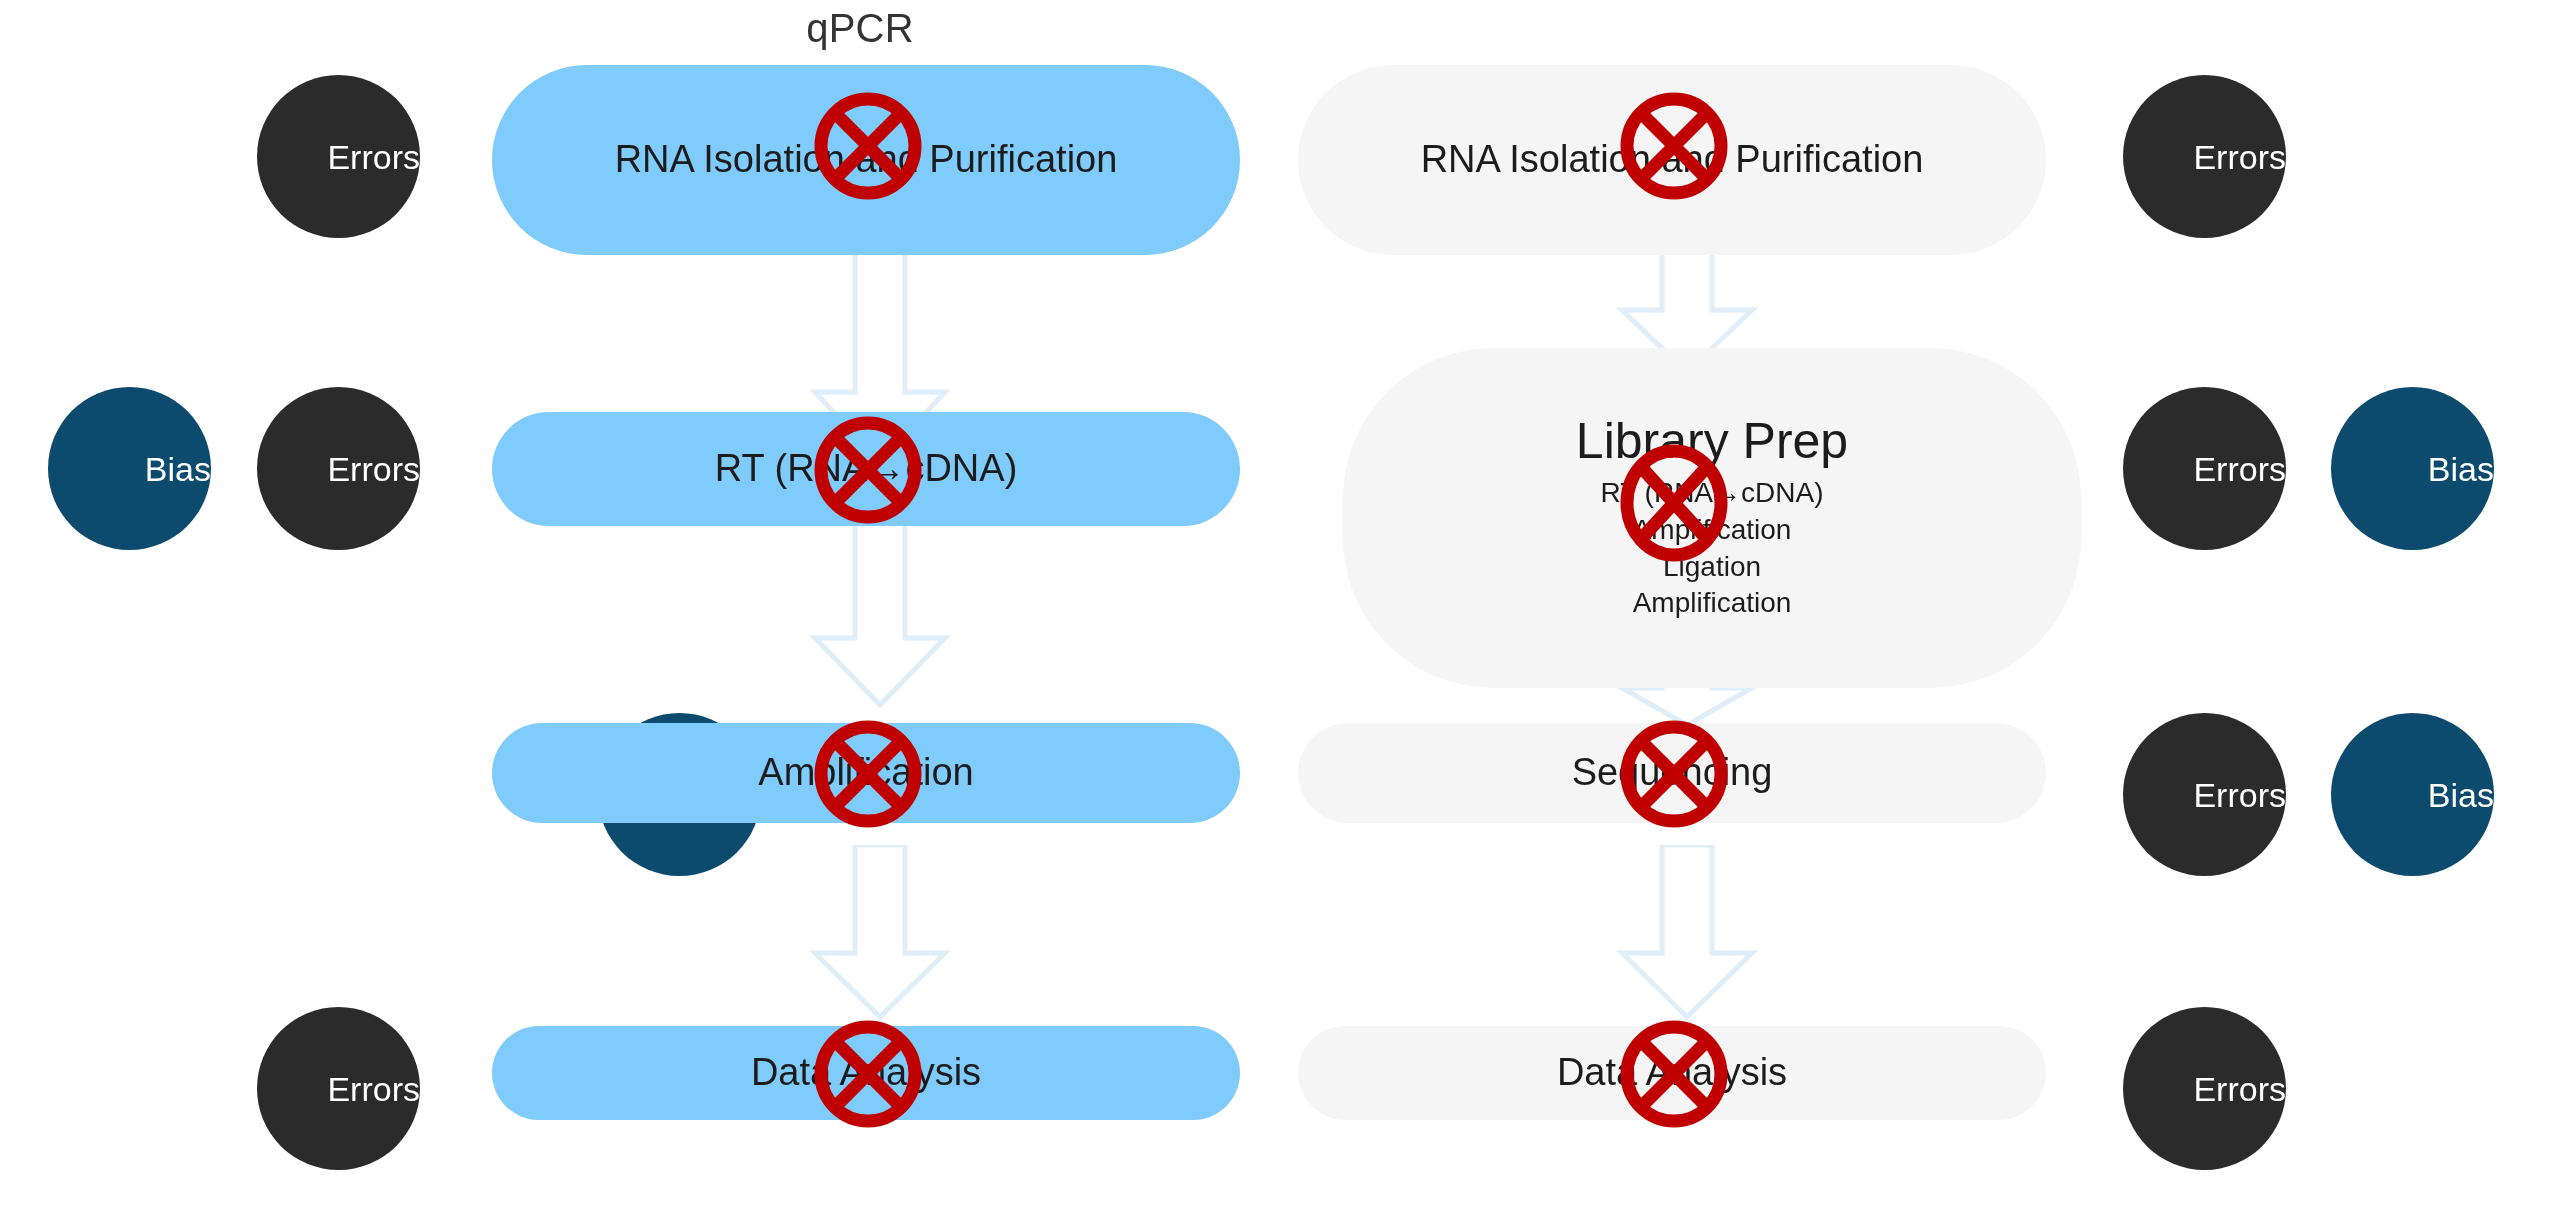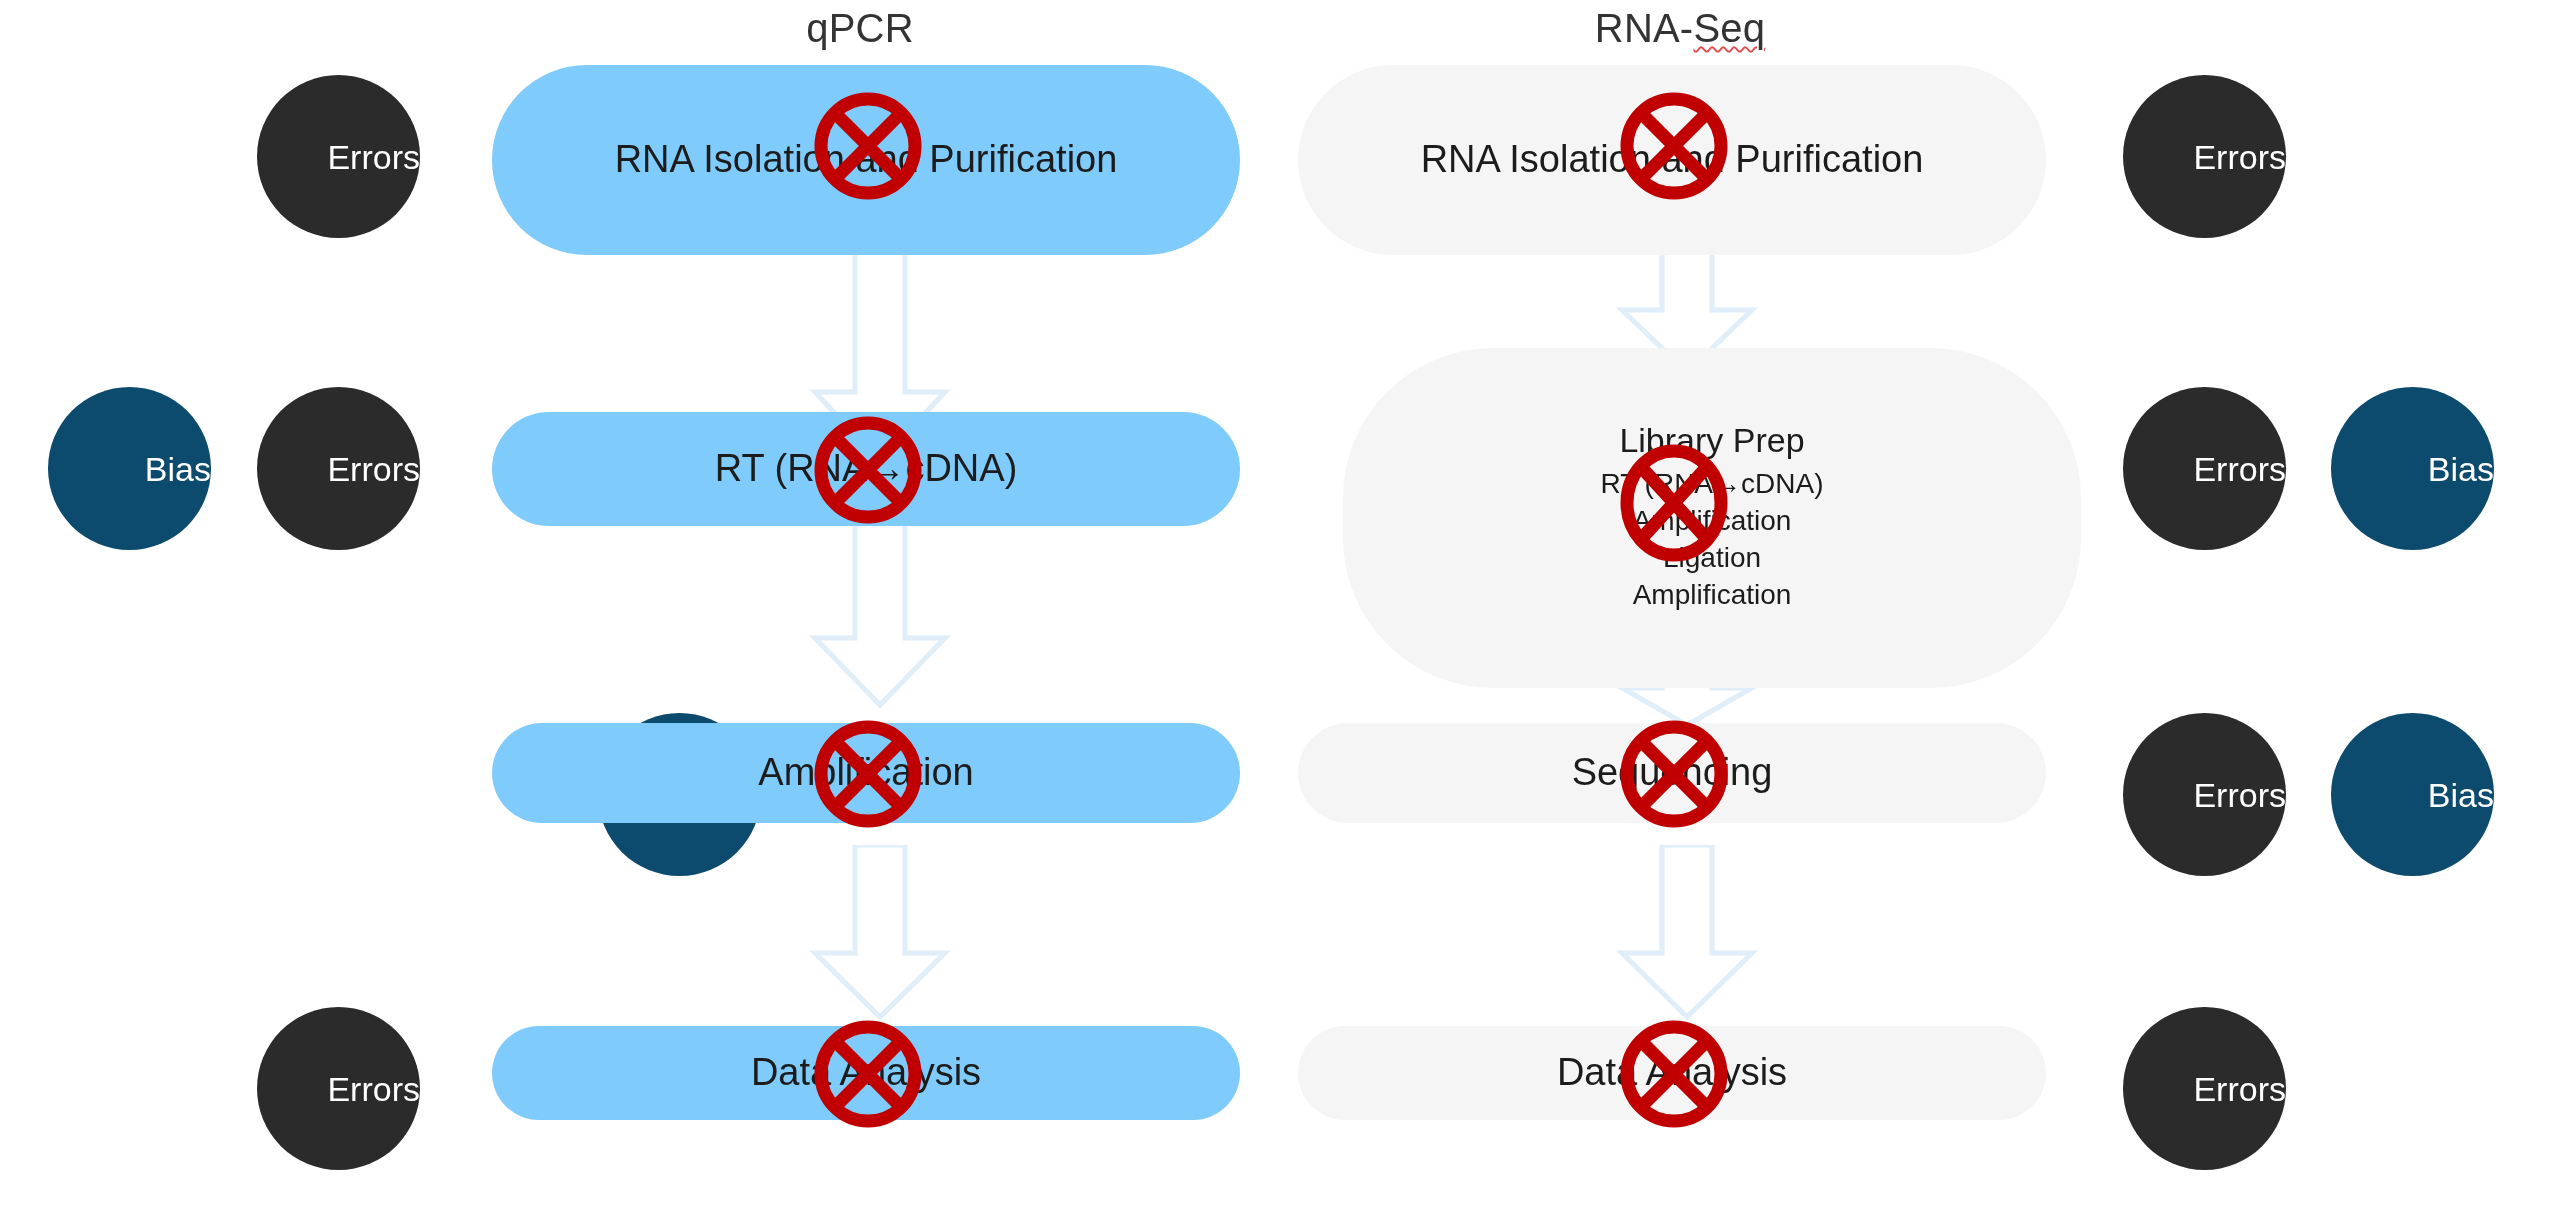--- a/index.html
+++ b/index.html
@@ -47,21 +47,21 @@
     text-align: center;
     color: #1c1c1c;
     font-size: 38px;
     line-height: 1.1;
   }
   .pbox.blue  { background: #7fcbfb; }
   .pbox.grey  { background: #f5f5f5; }
   .pbox.tall  { border-radius: 150px; }
 
   .pbox .ptitle {
-    font-size: 34px;
+    font-size: 50px;
     color: #1c1c1c;
   }
   .pbox .pmain {
     font-size: 38px;
     color: #1c1c1c;
   }
   .pbox .psub {
     font-size: 28px;
     color: #1c1c1c;
     line-height: 1.32;
@@ -97,23 +97,20 @@
 </style>
 </head>
 <body>
 
 <div id="canvas">
 
   <div class="col-title" style="left:740px; top:8px; width:240px;">
     <span>qPCR</span>
   </div>
 
-  <div class="col-title" style="left:1520px; top:8px; width:320px;">
-    <span>RNA-</span><span class="misspelled">Seq</span>
-  </div>
 
   <div class="bubble errors" style="left:257px; top:75px; width:163px; height:163px;">
     <span>Errors</span>
   </div>
 
   <div class="bubble bias" style="left:48px; top:387px; width:163px; height:163px;">
     <span>Bias</span>
   </div>
   <div class="bubble errors" style="left:257px; top:387px; width:163px; height:163px;">
     <span>Errors</span>

